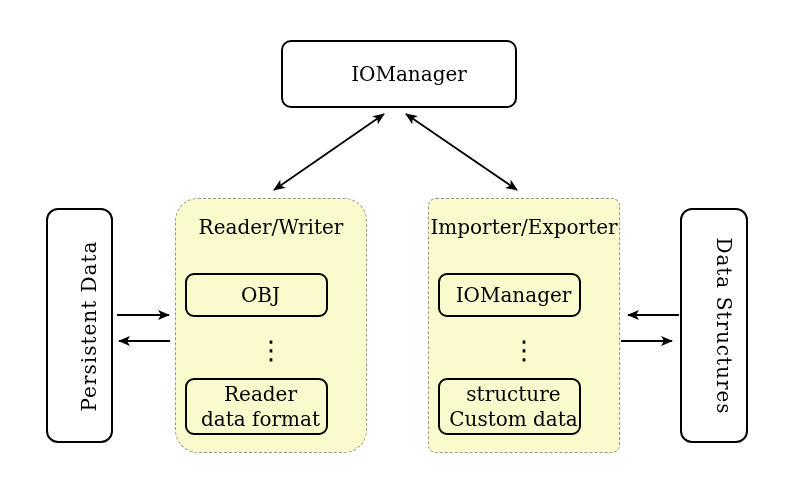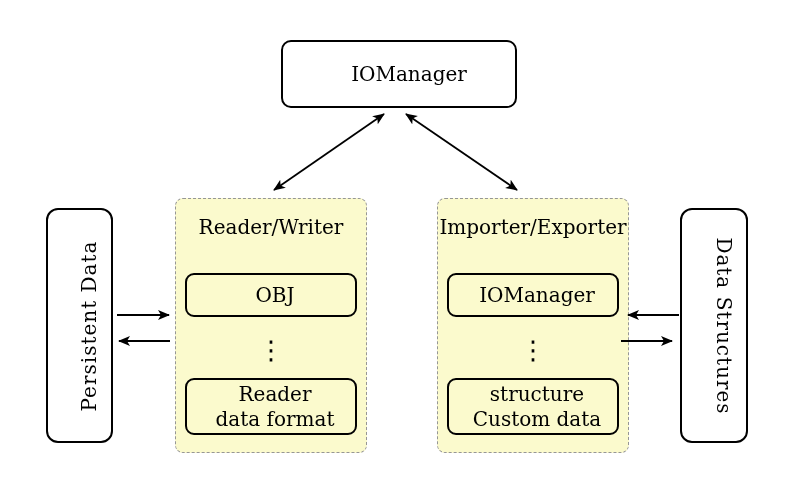--- a/index.html
+++ b/index.html
@@ -44,34 +44,34 @@
   }
   .group {
     position: absolute;
     top: 198px;
     width: 192px; height: 255px;
     background: var(--group-fill, #fbfacd);
     border: 1.6px dashed var(--group-border, #969696);
     border-radius: 8px;
     z-index: 1;
   }
-  .group-left  { left: 175px; }
-  .group-right { left: 437px; }
+  .group-left  { left: 175px; border-radius: 23px; }
+  .group-right { left: 428px; }
   .group-title {
     position: absolute;
     left: 0; top: 16px;
     width: 100%;
     text-align: center;
     font-size: 20px;
     white-space: nowrap;
   }
   .inner-node {
     position: absolute;
     left: 9px;
-    width: 172px;
+    width: 143px;
     background: var(--group-fill, #fbfacd);
     border: 2.5px solid var(--stroke, #000);
     border-radius: 9px;
     display: flex;
     flex-direction: column;
     align-items: center;
     justify-content: center;
     font-size: 20px;
     line-height: 1.25;
     text-align: center;

